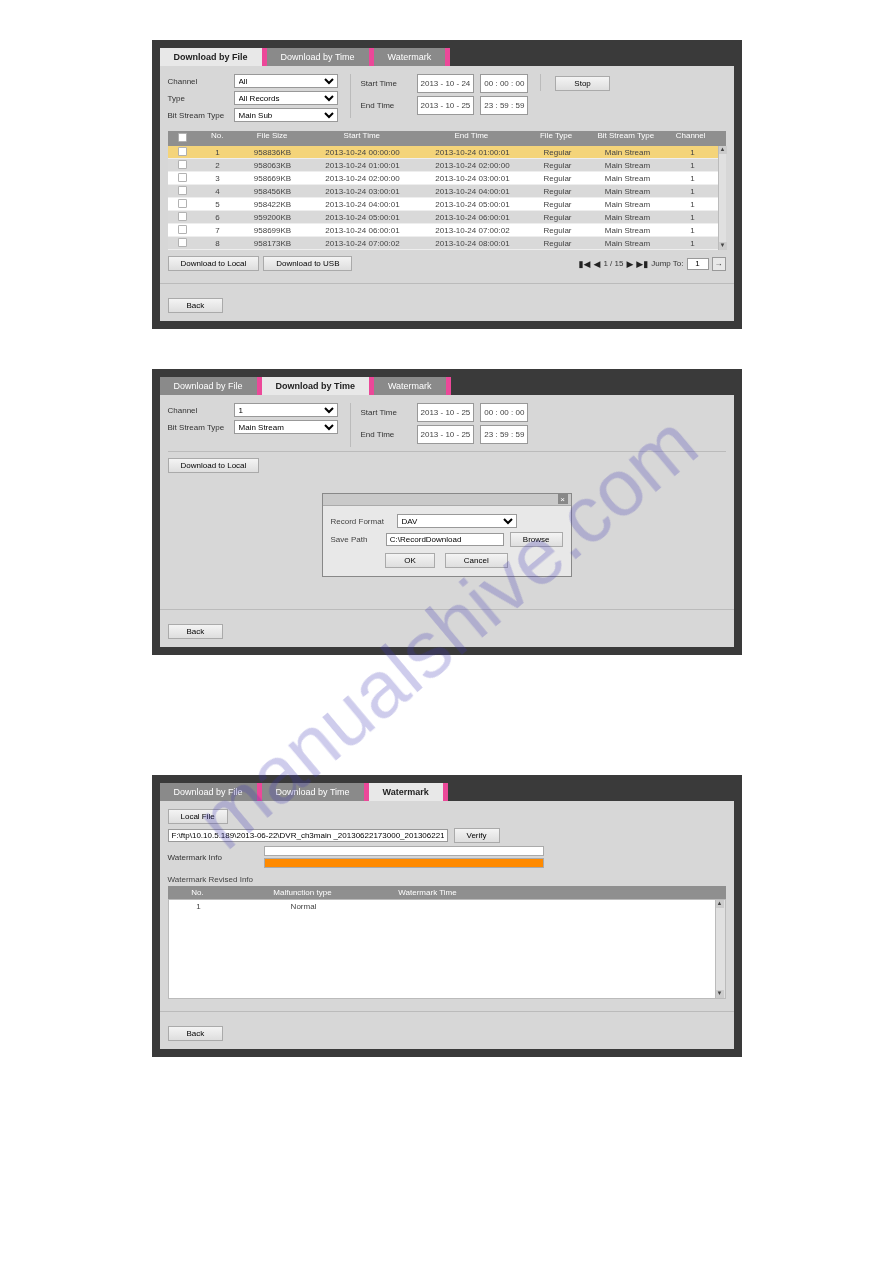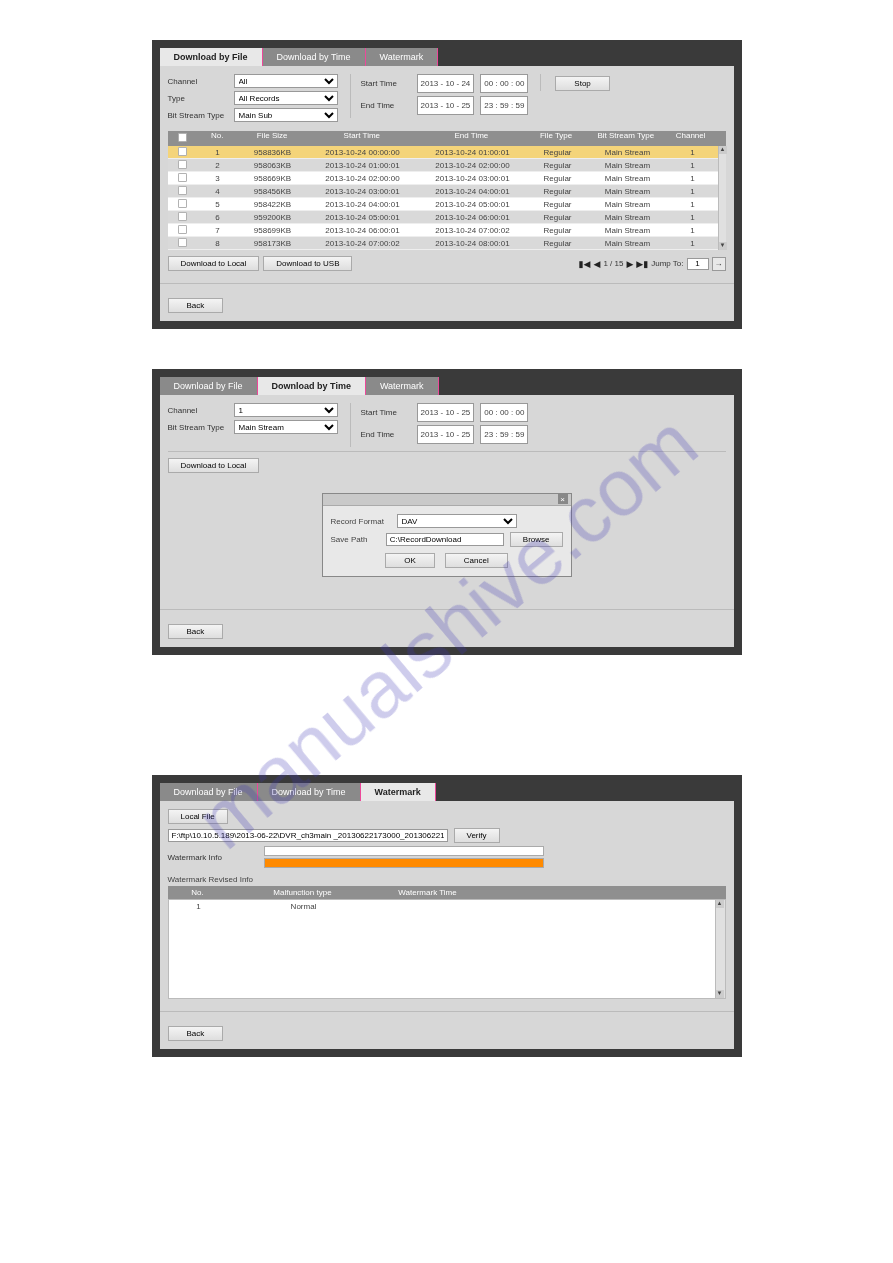--- a/index.html
+++ b/index.html
@@ -22,21 +22,21 @@
   }
   .tabs {
     display: flex;
     background: #3a3a3a;
   }
   .tab {
     background: #8a8a8a;
     color: #fff;
     font-size: 9px;
     padding: 4px 14px;
-    border-right: 1px solid #ec4899;
+    border-right: 5px solid #ec4899;
     cursor: pointer;
   }
   .tab.active {
     background: #e8e8e8;
     color: #222;
     font-weight: bold;
   }
   .content {
     padding: 8px;
   }

